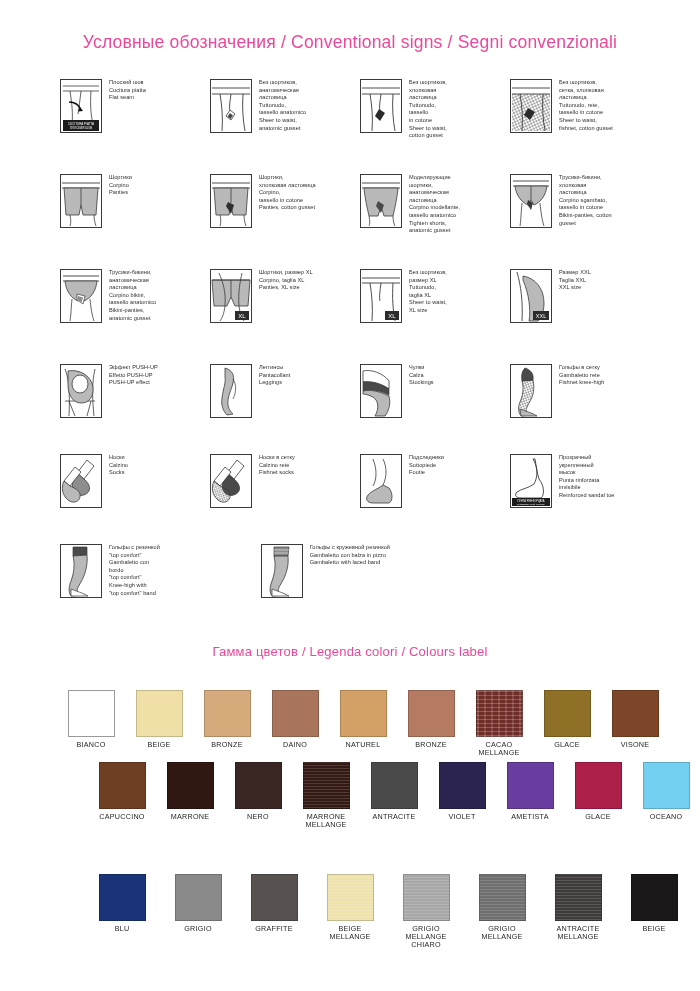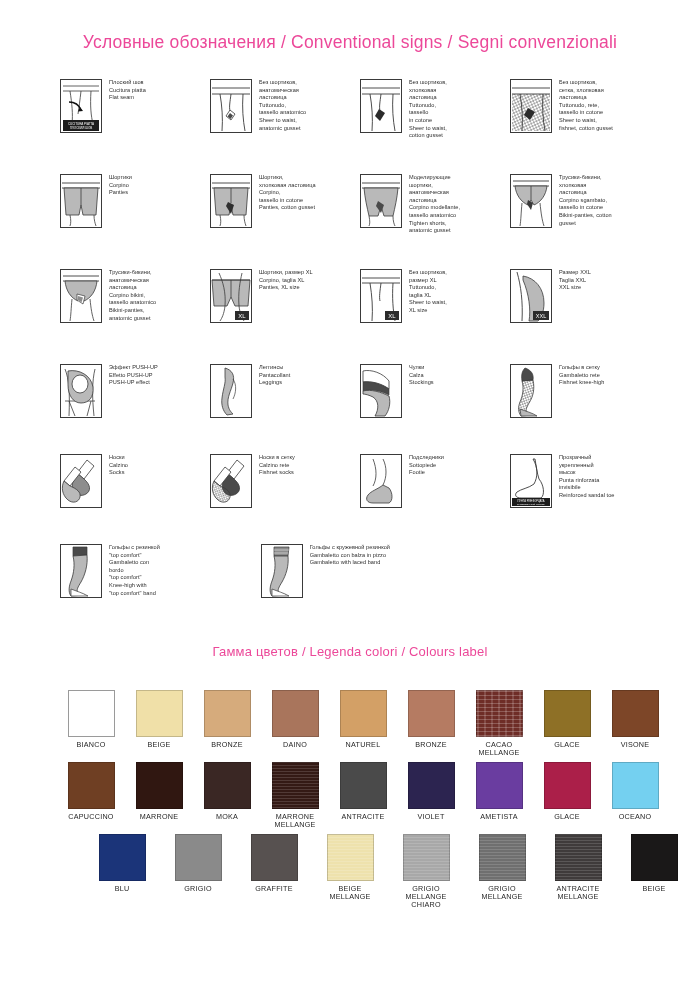--- a/index.html
+++ b/index.html
@@ -33,32 +33,32 @@
   }
 
   
   .r0{height:95px;} .r1{height:95px;} .r2{height:95px;}
   .r3{height:90px;} .r4{height:90px;} .r5{height:90px;}
 
   
   .colours{position:absolute;left:0;top:690px;width:700px;}
   .col-row{display:flex;justify-content:flex-start;margin-bottom:4px;}
   .col-row.row1{padding-left:57px;}
-  .col-row.row2{padding-left:57px;}
+  .col-row.row2{padding-left:57px;justify-content:flex-end;}
   .col-row.row3{padding-left:84px;}
   .swatch-cell{width:68px;display:flex;flex-direction:column;align-items:center;}
   .swatch{
     width:47px;height:47px;border:1px solid rgba(0,0,0,.18);box-sizing:border-box;
   }
   .swatch.white{border:1px solid #9a9a9a;}
   .swatch-label{
     margin-top:4px;font-size:7.2px;line-height:8.4px;color:#1f1f1f;
     text-align:center;white-space:pre-line;letter-spacing:.25px;
   }
-  .row3 .swatch-cell{width:76px;}
+  .row3 .swatch-cell{width:76px;margin-top:40px;}
 </style>
 </head>
 <body>
 
 <div class="page">
 
   <h1 class="section-title" id="signs-title">Условные обозначения / Conventional signs / Segni convenzionali</h1>
 
   <div class="signs">
       <div class="sign-row r0">
@@ -531,21 +531,21 @@
         <div class="swatch-cell">
           <div class="swatch" style="background: rgb(111, 63, 35);"></div>
           <div class="swatch-label">CAPUCCINO</div>
         </div>
         <div class="swatch-cell">
           <div class="swatch" style="background: rgb(48, 23, 17);"></div>
           <div class="swatch-label">MARRONE</div>
         </div>
         <div class="swatch-cell">
           <div class="swatch" style="background: rgb(58, 39, 36);"></div>
-          <div class="swatch-label">MOKA</div>
+          <div class="swatch-label">NERO</div>
         </div>
         <div class="swatch-cell">
           <div class="swatch" style="background: repeating-linear-gradient(0deg, rgba(255, 255, 255, 0.14) 0px, rgba(255, 255, 255, 0.14) 1px, rgba(0, 0, 0, 0) 1px, rgba(0, 0, 0, 0) 3px) rgb(52, 26, 21);"></div>
           <div class="swatch-label">MARRONE
 MELLANGE</div>
         </div>
         <div class="swatch-cell">
           <div class="swatch" style="background: rgb(74, 74, 74);"></div>
           <div class="swatch-label">ANTRACITE</div>
         </div>

